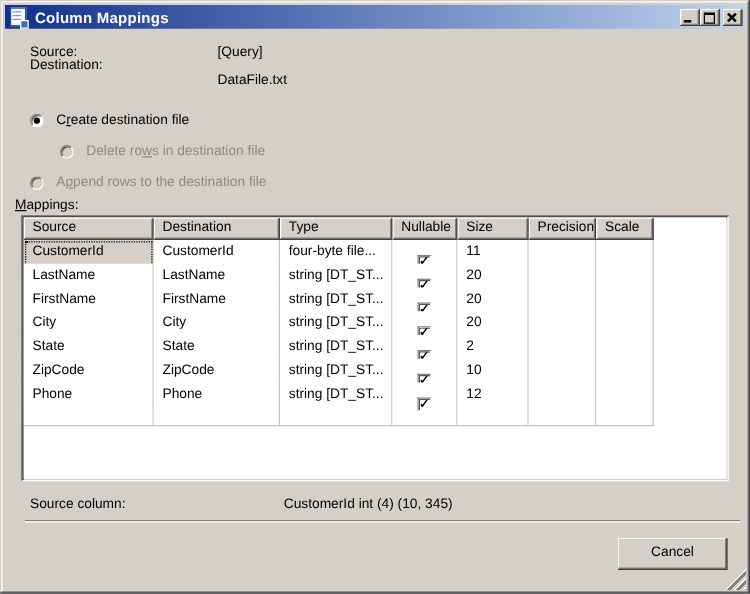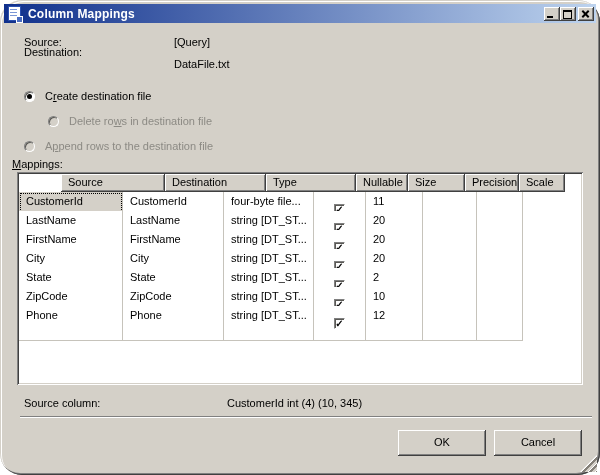--- a/index.html
+++ b/index.html
@@ -10,21 +10,20 @@
     background:#fff;
   }
   .dialog{
     position:relative;width:600px;height:475px;background:#d4d0c8;
     box-sizing:border-box;
     box-shadow:
       inset -1px -1px 0 #404040,
       inset 1px 1px 0 #d4d0c8,
       inset -2px -2px 0 #808080,
       inset 2px 2px 0 #ffffff;
-    border-radius: 22px;
   }
   
   .titlebar{
     position:absolute;left:4px;top:4px;right:4px;height:19px;
     background:linear-gradient(to right,#10308c,#bdd3ee);
     display:flex;align-items:center;padding:0 2px;box-sizing:border-box;
   }
   .title-icon{
     width:11px;height:13px;background:#fff;border:1px solid #2a4fae;
     position:relative;margin-left:2px;flex:0 0 auto;
@@ -93,21 +92,21 @@
   .grid{
     position:absolute;left:17px;top:172px;width:566px;height:213px;
     background:#fff;box-sizing:border-box;padding:2px;
     box-shadow:
       inset 1px 1px 0 #808080,
       inset -1px -1px 0 #ffffff,
       inset 2px 2px 0 #404040,
       inset -2px -2px 0 #d4d0c8;
   }
   .grid-inner{width:100%;height:100%;overflow:hidden;background:#fff;}
-  .grid-header{display:flex;height:18px;margin-left:42px;}
+  .grid-header{display:flex;height:18px;}
   .hcell{
     box-sizing:border-box;height:18px;line-height:17px;padding-left:7px;
     background:#d4d0c8;overflow:hidden;white-space:nowrap;flex:0 0 auto;
     box-shadow:
       inset -1px -1px 0 #404040,
       inset 1px 1px 0 #ffffff,
       inset -2px -2px 0 #808080;
   }
   .grid-row{display:flex;height:19px;}
   .gcell{
@@ -278,17 +277,16 @@
           </div>
         </div>
     </div>
   </div>
 
   <span class="abs lbl-srccol">Source column:</span>
   <span class="abs val-srccol">CustomerId int (4) (10, 345)</span>
 
   <div class="divider"></div>
 
-  <div class="btn btn-ok">OK</div>
   <div class="btn btn-cancel">Cancel</div>
 
   <div class="grip"></div>
 </div>
 
 </body></html>

